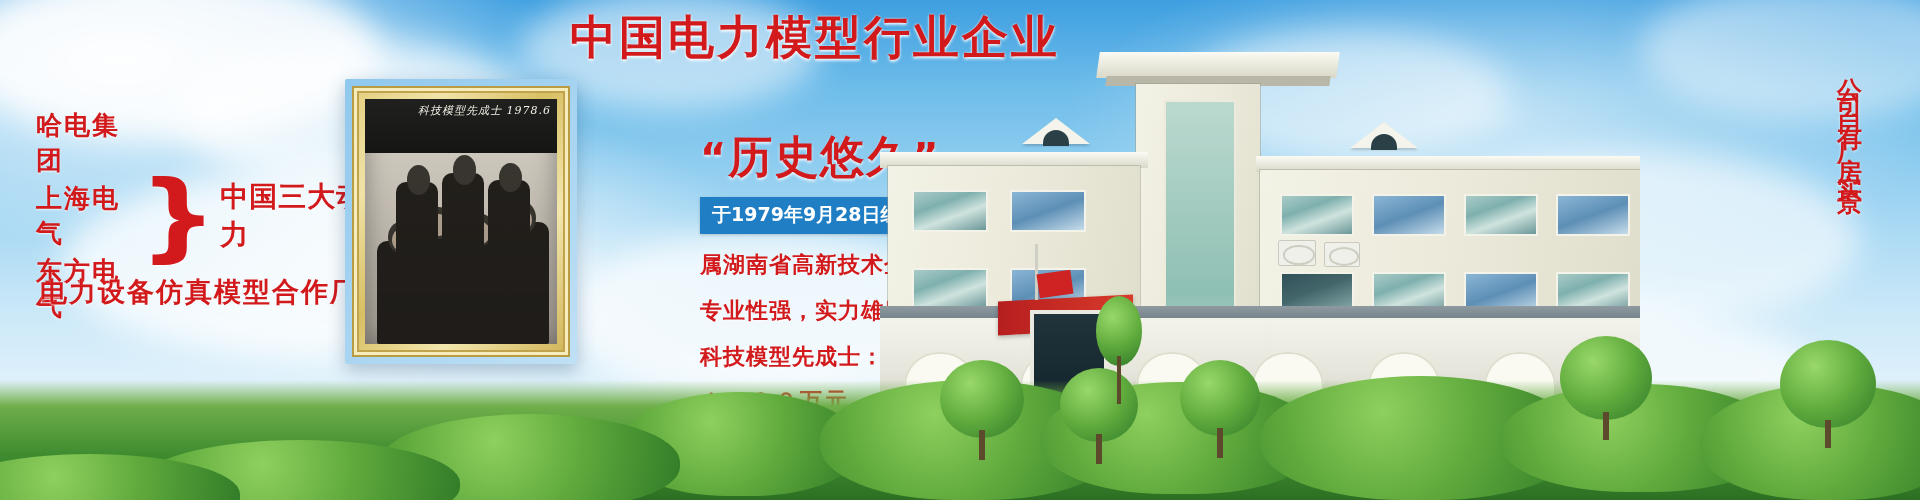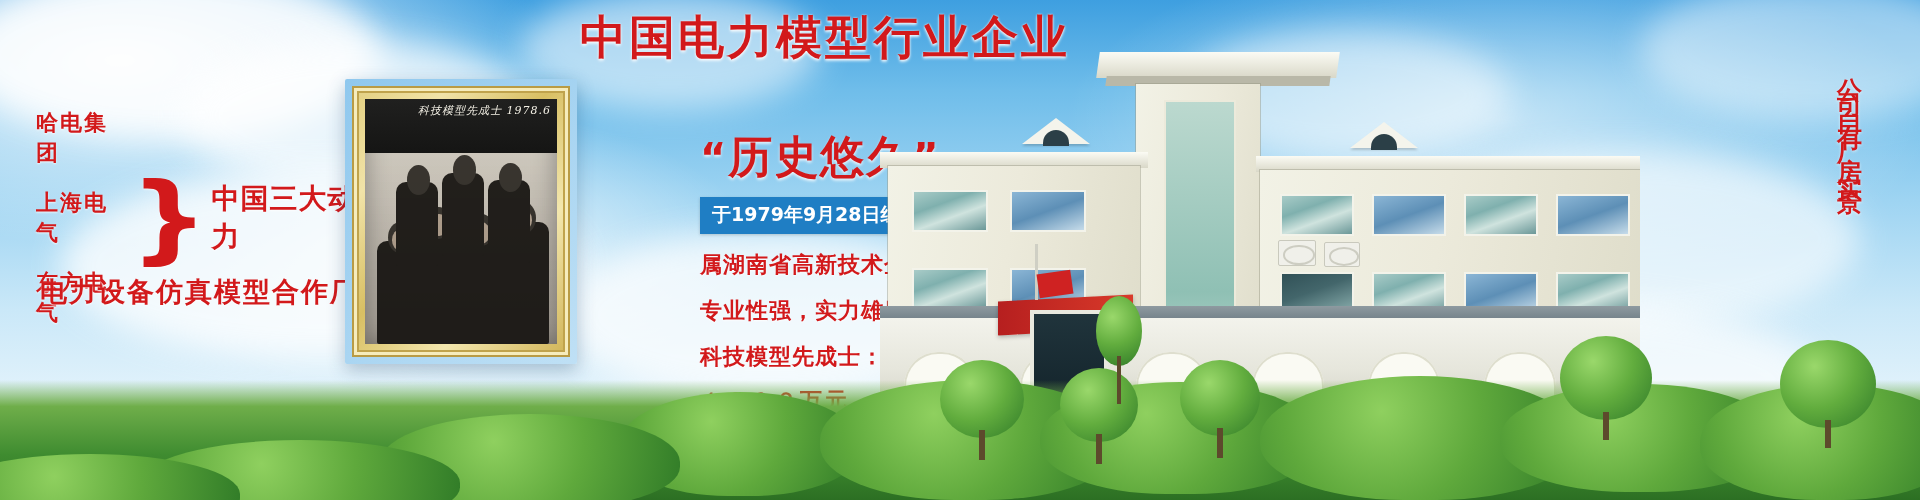--- a/index.html
+++ b/index.html
@@ -12,30 +12,30 @@
       radial-gradient(ellipse 500px 220px at 430px 250px, rgba(255,255,255,.75) 0%, rgba(255,255,255,0) 65%),
       radial-gradient(ellipse 620px 250px at 1500px 120px, rgba(255,255,255,.55) 0%, rgba(255,255,255,0) 70%),
       linear-gradient(180deg,#3e9fe0 0%, #6fbdea 18%, #9ed4f2 40%, #cae8f8 62%, #e6f4fc 82%, #f2f9fd 100%);
   }
 
   
   .cloud{position:absolute;border-radius:50%;background:#ffffff;filter:blur(16px);pointer-events:none;}
 
   
   #headline{
-    position:absolute;left:570px;top:8px;width:500px;text-align:right;
+    position:absolute;left:570px;top:8px;width:500px;text-align:left;
     font-size:46px;font-weight:bold;color:#d2191b;letter-spacing:3px;
     line-height:58px;white-space:nowrap;
     text-shadow:0 2px 3px rgba(255,255,255,.85), 0 0 2px rgba(255,255,255,.9);
   }
 
   
   #left-block{position:absolute;left:36px;top:108px;width:330px;color:#d2191b;}
   .three-row{display:flex;align-items:center;}
-  .three-names{display:flex;flex-direction:column;gap:20px;font-size:22px;font-weight:bold;letter-spacing:2px;
+  .three-names{display:flex;flex-direction:column;gap:3px;font-size:26px;font-weight:bold;letter-spacing:2px;
     text-shadow:0 1px 2px rgba(255,255,255,.8);}
   .brace{
     font-size:96px;line-height:0;margin:0 6px 0 14px;font-weight:bold;color:#d2191b;
     transform:scaleX(1.15);font-family:"DejaVu Sans","Liberation Sans",sans-serif;
     text-shadow:0 1px 2px rgba(255,255,255,.7);
   }
   .three-power{font-size:28px;font-weight:bold;letter-spacing:1px;margin-left:2px;
     text-shadow:0 1px 2px rgba(255,255,255,.8);}
   #left-tagline{position:absolute;left:40px;top:274px;font-size:27px;font-weight:bold;color:#d2191b;letter-spacing:2px;
     text-shadow:0 1px 2px rgba(255,255,255,.85);}

